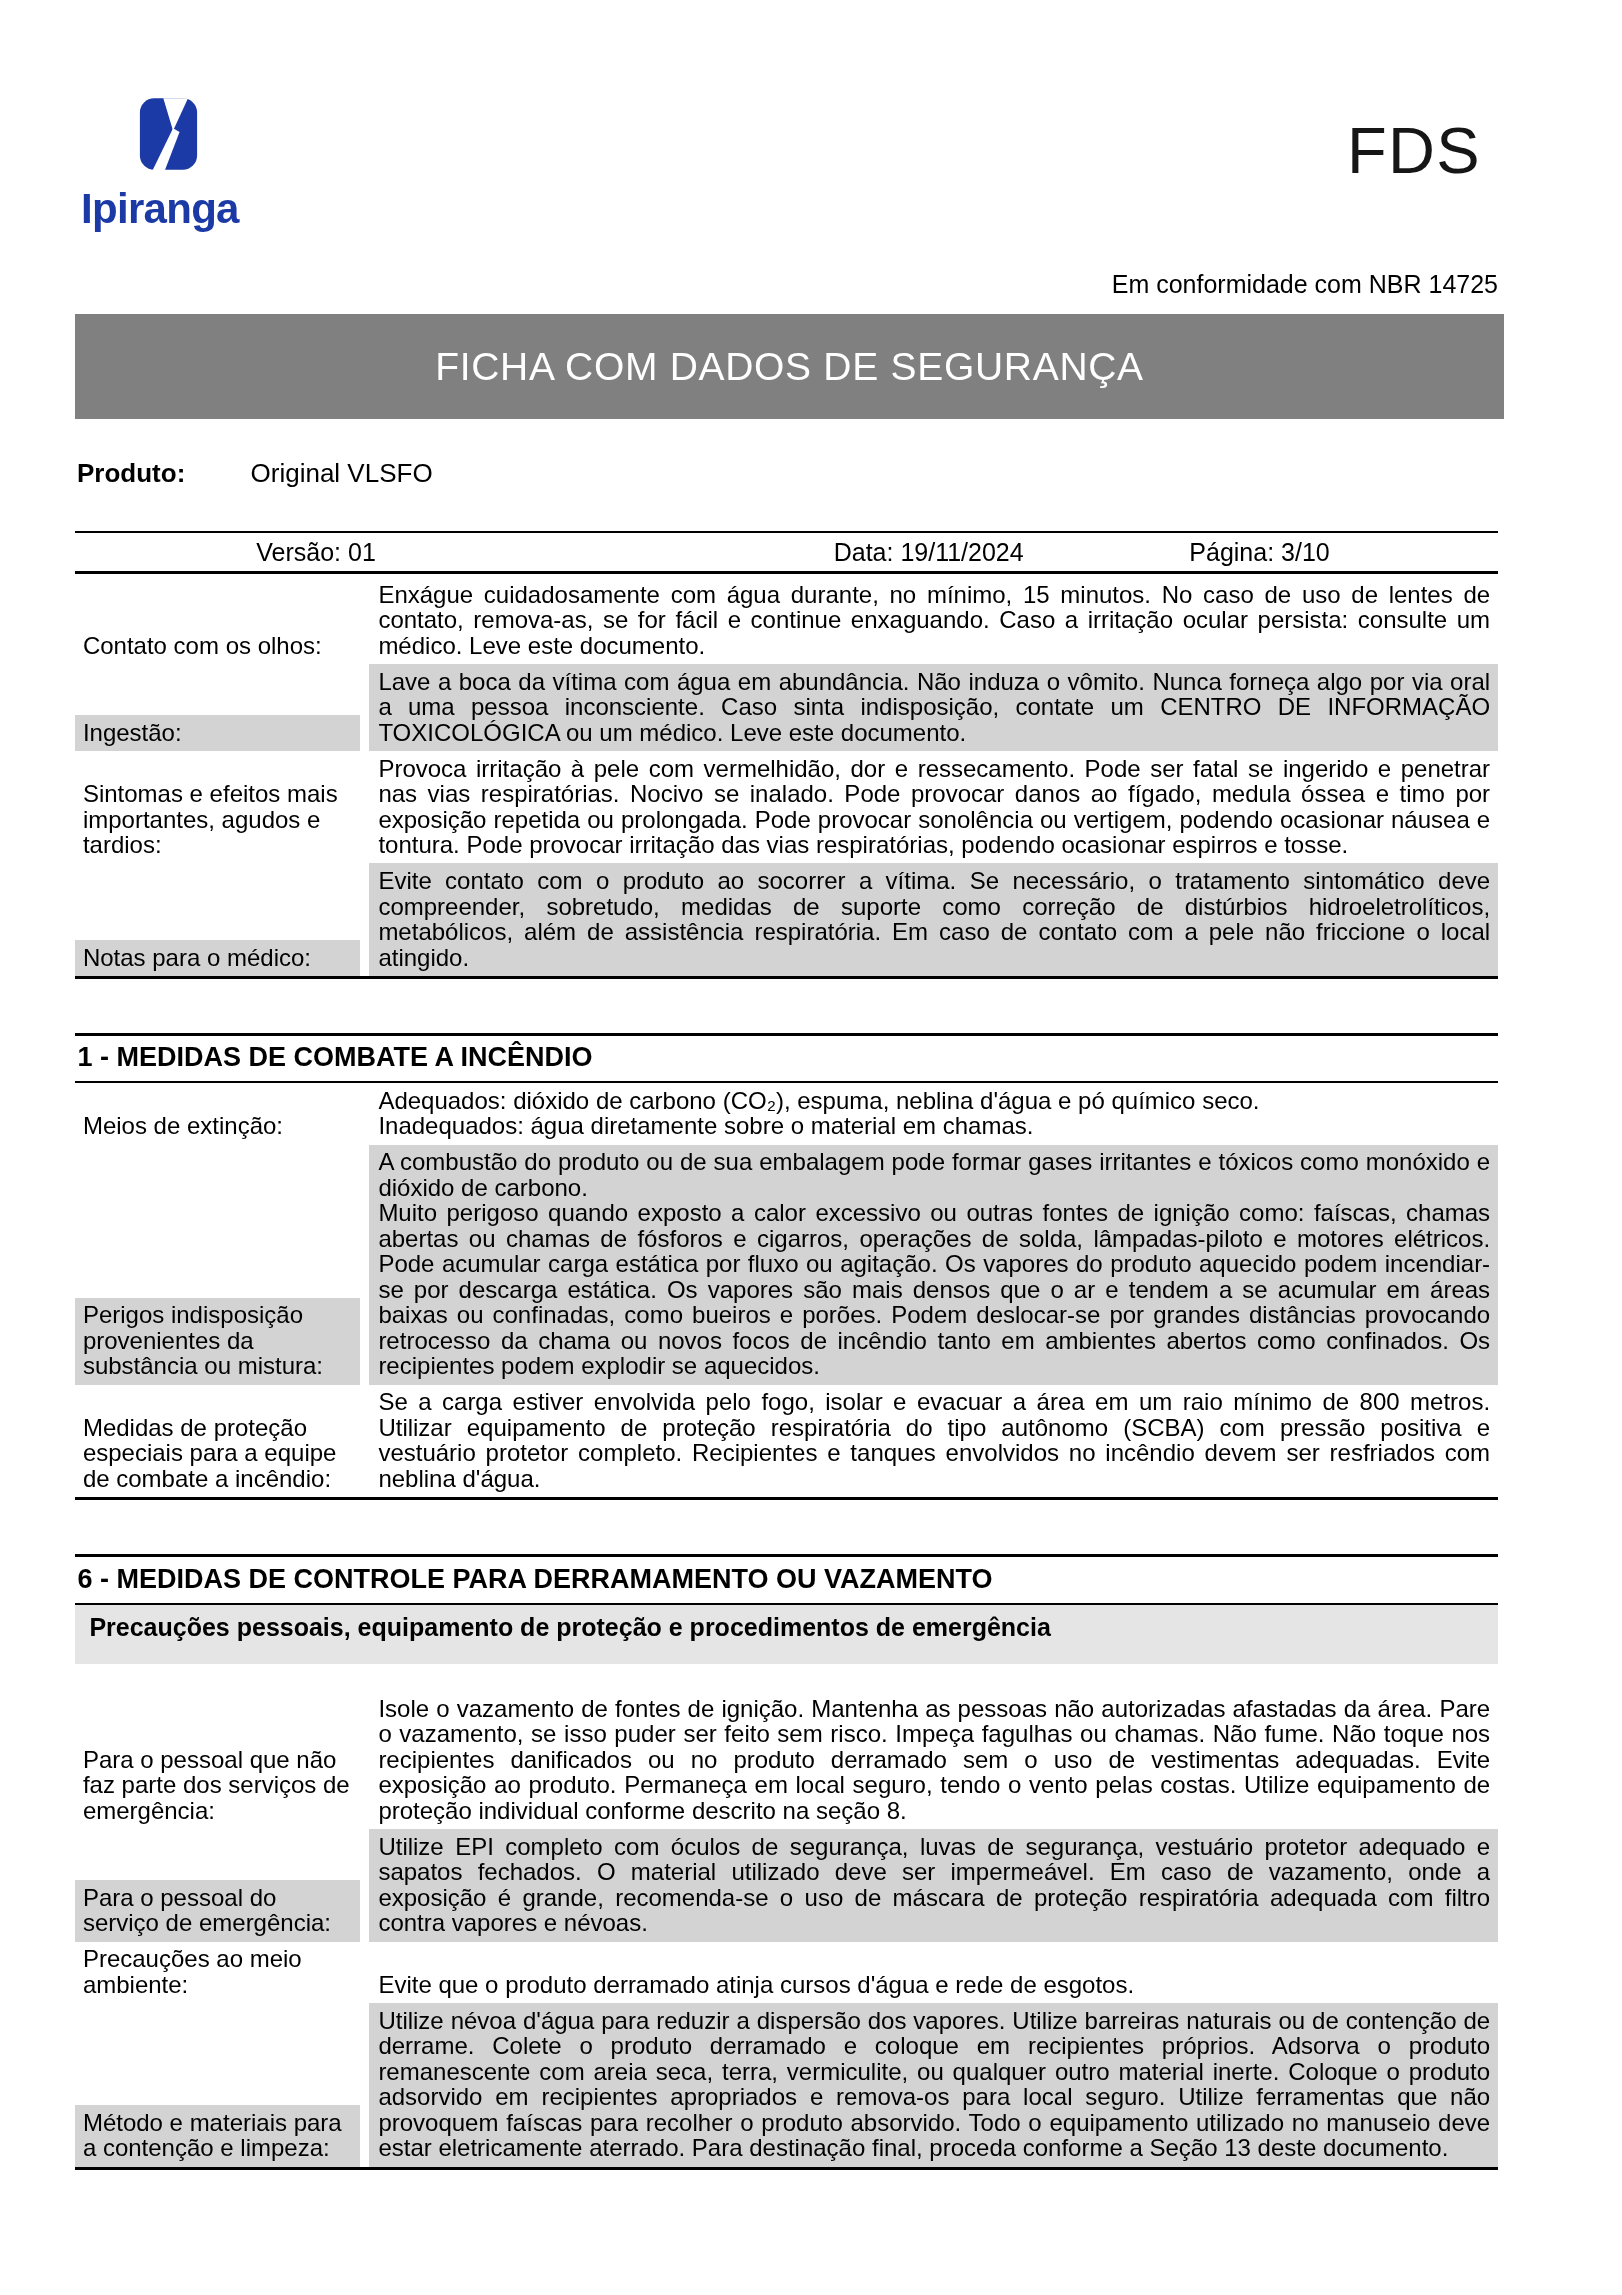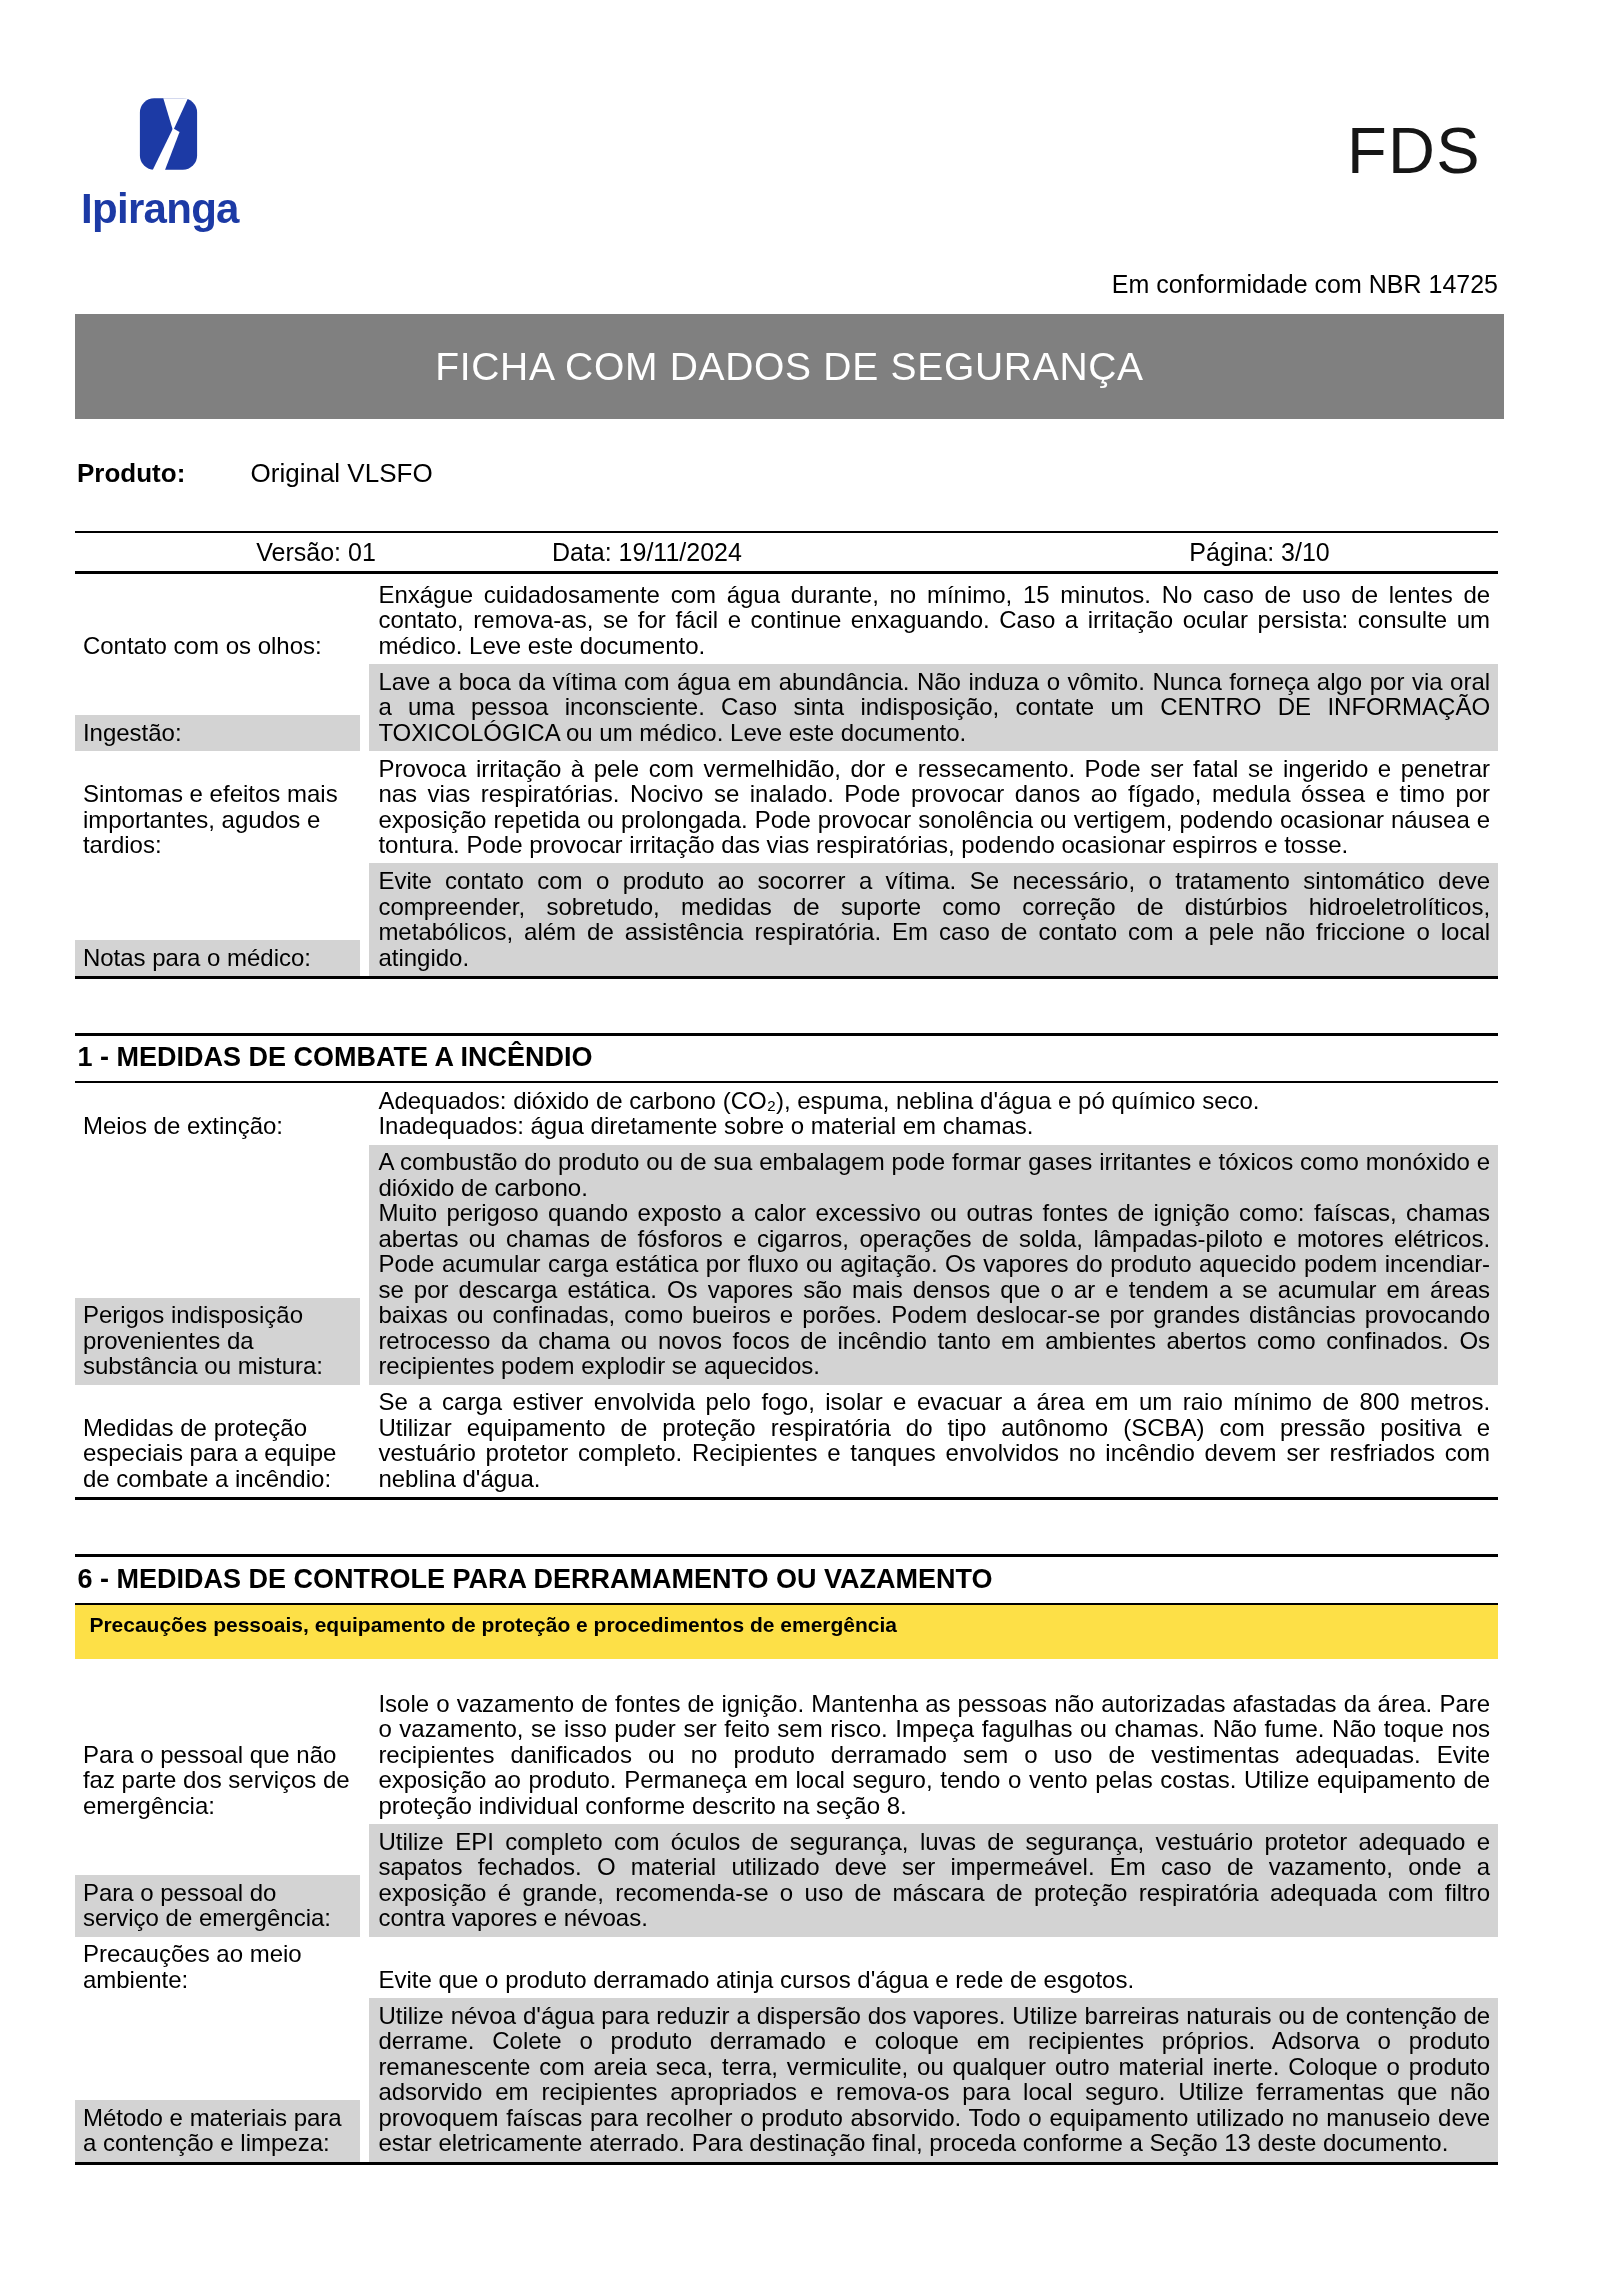--- a/index.html
+++ b/index.html
@@ -34,21 +34,21 @@
   .product-line { position:absolute; left:77px; top:458px; font-size:26px; }
   .product-line .p-label { font-weight:bold; }
   .product-line .p-name { margin-left:58px; font-weight:400; }
 
   .meta-bar {
     position:absolute; left:75px; right:124px; top:531px;
     border-top:2px solid #000; border-bottom:3.9px solid #000;
     height:43px; display:flex; align-items:center; font-size:25px;
   }
   .meta-bar .m-left   { flex:1; text-align:center; padding-left:5.2px; }
-  .meta-bar .m-center { flex:1; text-align:left; }
+  .meta-bar .m-center { flex:1; text-align:right; }
   .meta-bar .m-right  { flex:1; text-align:center; padding-right:2.6px; }
 
   
   .doc { position:absolute; top:577px; left:75px; right:124px; }
 
   .tbl { border-bottom:3.9px solid #000; }
   .row { display:flex; align-items:flex-end; }
   .cell { font-size:24px; line-height:25.5px; }
   .cell-label {
     width:285px; flex:0 0 285px;
@@ -62,21 +62,21 @@
   .cell-content p + p { margin-top:0; }
   .row.shaded .cell { background:#d3d3d3; }
 
   .gap { height:54px; }
   .sec-h {
     border-top:3.9px solid #000; border-bottom:2.6px solid #000;
     padding:6.5px 2.6px 7.9px 2.6px;
     font-size:27px; font-weight:bold;
   }
   .subheader {
-    background:#fde047; font-size:21px; font-weight:bold;
+    background:#e5e5e5; font-size:25px; font-weight:bold;
     padding:7.9px 6.5px 22px 14.4px;
   }
   .gap-small { height:27.5px; }
 </style>
 </head>
 <body>
 
 <div class="page">
 
   <svg class="logo-icon" viewBox="0 0 100 114" xmlns="http://www.w3.org/2000/svg" aria-hidden="true">

